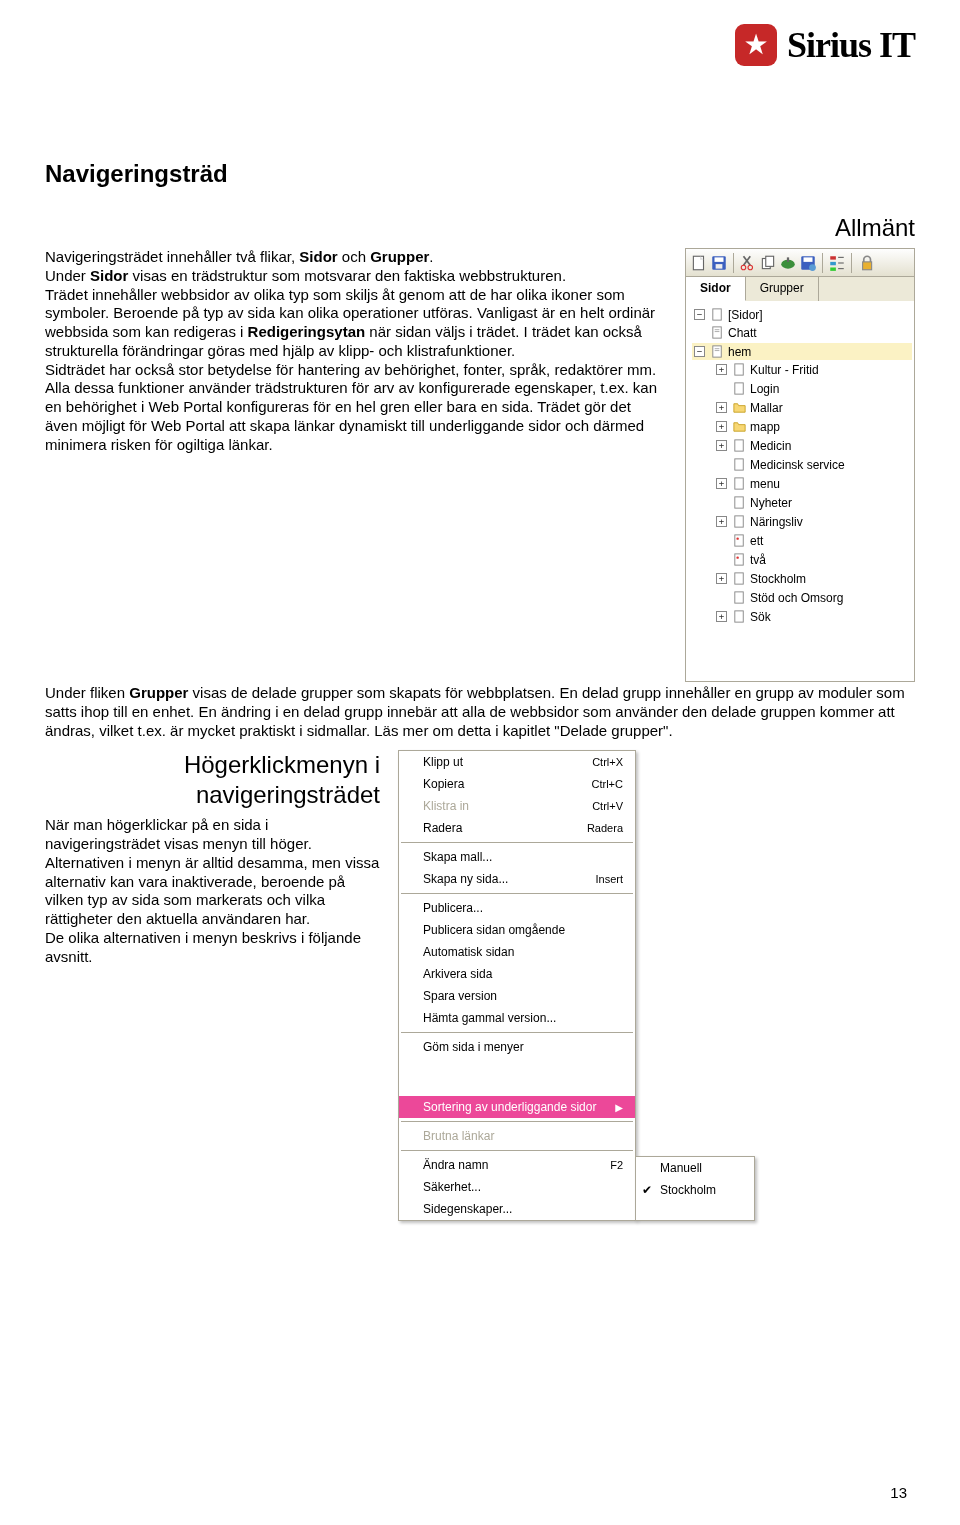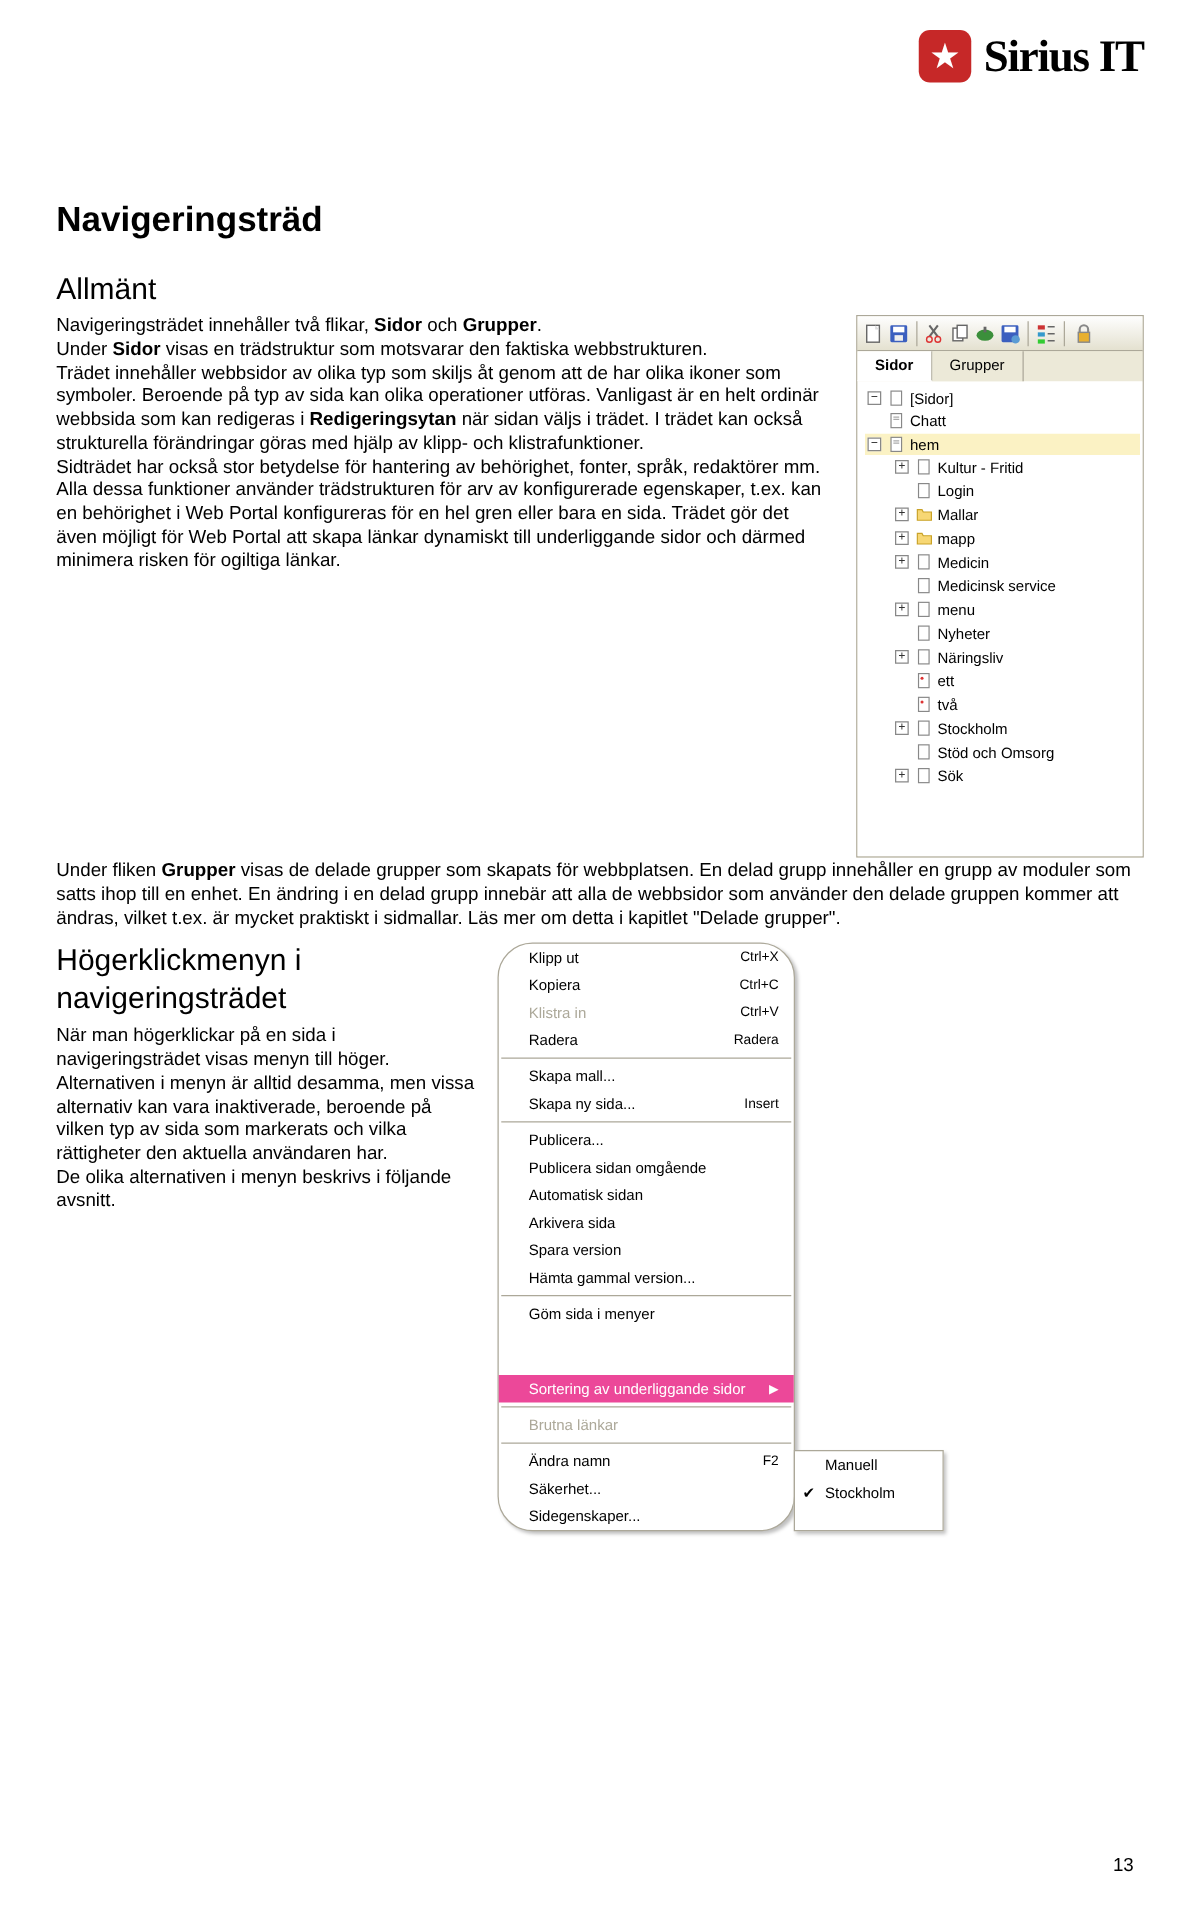--- a/index.html
+++ b/index.html
@@ -3,22 +3,22 @@
 <meta charset="utf-8">
 <style>
   * { box-sizing: border-box; margin: 0; padding: 0; }
   body { font-family: Arial, Helvetica, sans-serif; font-size: 15px; color: #000; background: #fff; width: 960px; }
   .page { padding: 20px 45px 30px 45px; position: relative; min-height: 1525px; }
   .logo { position: absolute; top: 24px; right: 45px; display: flex; align-items: center; }
   .logo-mark { width: 42px; height: 42px; background: #c62828; border-radius: 9px; display: flex; align-items: center; justify-content: center; }
   .logo-star { color: #fff; font-size: 28px; line-height: 1; }
   .logo-text { font-family: Georgia, 'Times New Roman', serif; font-weight: bold; font-size: 36px; margin-left: 10px; color: #000; letter-spacing: -1px; }
   .content { padding-top: 140px; }
-  h1 { font-size: 28px; font-weight: bold; color: #000; margin-bottom: 26px; }
-  h2 { font-size: 24px; font-weight: normal; color: #000; margin-bottom: 6px; }
+  h1 { font-size: 24px; font-weight: bold; color: #000; margin-bottom: 26px; }
+  h2 { font-size: 24px; font-weight: normal; color: #000; margin-bottom: 6px; text-align: right; }
   .body-row { display: flex; gap: 18px; margin-bottom: 2px; justify-content: center; }
   .body-text { flex: 1; font-size: 15px; line-height: 1.25; color: #000; }
   .body-text p { margin: 0; }
   .nav-panel { width: 230px; background: #ece9d8; border: 1px solid #aca899; font-size: 12px; font-family: Tahoma, Arial, sans-serif; }
   .toolbar { height: 28px; background: linear-gradient(#fefefe, #e4e1d0); border-bottom: 1px solid #aca899; display: flex; align-items: center; padding: 0 4px; gap: 2px; }
   .tbicon { width: 18px; height: 18px; display: inline-block; }
   .sep { width: 1px; height: 20px; background: #aca899; margin: 0 3px; }
   .tabs { display: flex; height: 24px; background: #ece9d8; }
   .tab { padding: 4px 14px 0 14px; font-size: 12px; border-right: 1px solid #aca899; cursor: pointer; }
   .tab.active { background: #fff; border-bottom: 1px solid #fff; font-weight: bold; }
@@ -32,21 +32,21 @@
   .exp { display: inline-block; width: 11px; height: 11px; border: 1px solid #888; font-size: 9px; line-height: 9px; text-align: center; font-family: monospace; color: #333; background: #fff; margin-right: 2px; }
   .noexp { display: inline-block; width: 11px; height: 11px; margin-right: 2px; }
   .ic { width: 15px; height: 15px; display: inline-block; }
   .children { padding-left: 18px; }
   .children .children { padding-left: 22px; }
   .ctx-area { position: relative; margin-top: 10px; margin-bottom: 40px; }
   .ctx-row { display: flex; gap: 18px; align-items: flex-start; }
   .ctx-text { width: 335px; font-size: 15px; line-height: 1.25; }
   .ctx-menus { display: flex; gap: 0; }
   .menu { background: #fff; border: 1px solid #aca899; font-family: Tahoma, Arial, sans-serif; font-size: 12px; box-shadow: 2px 2px 3px rgba(0,0,0,0.25); }
-  .menu.main { width: 238px; border-radius: 28px; }
+  .menu.main { width: 238px; }
   .menu.sub { width: 120px; margin-top: 406px; margin-left: -1px; }
   .menu-item { display: flex; align-items: center; justify-content: space-between; padding: 4px 12px 4px 24px; cursor: default; position: relative; }
   .menu-item .lbl { flex: 1; }
   .menu-item .shortcut { color: #000; font-size: 11px; }
   .menu-item.disabled { color: #aca899; }
   .menu-item.highlighted { background: #ec4899; color: #fff; margin-top: 38px; }
   .menu-item .arrow { font-size: 10px; margin-left: 6px; }
   .menu-sep { height: 1px; background: #aca899; margin: 3px 2px; }
   .check { position: absolute; left: 6px; font-size: 12px; }
   .pagenum { position: absolute; bottom: 24px; right: 53px; font-size: 15px; color: #000; }

